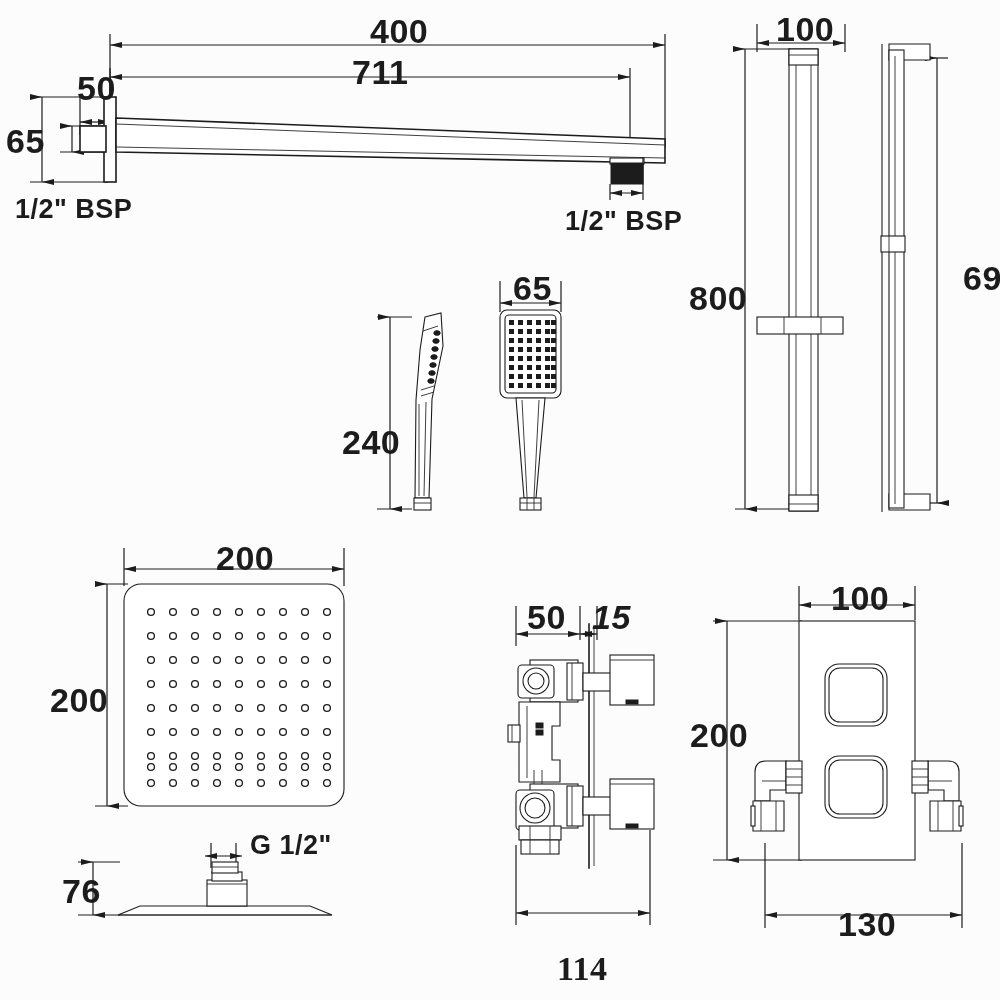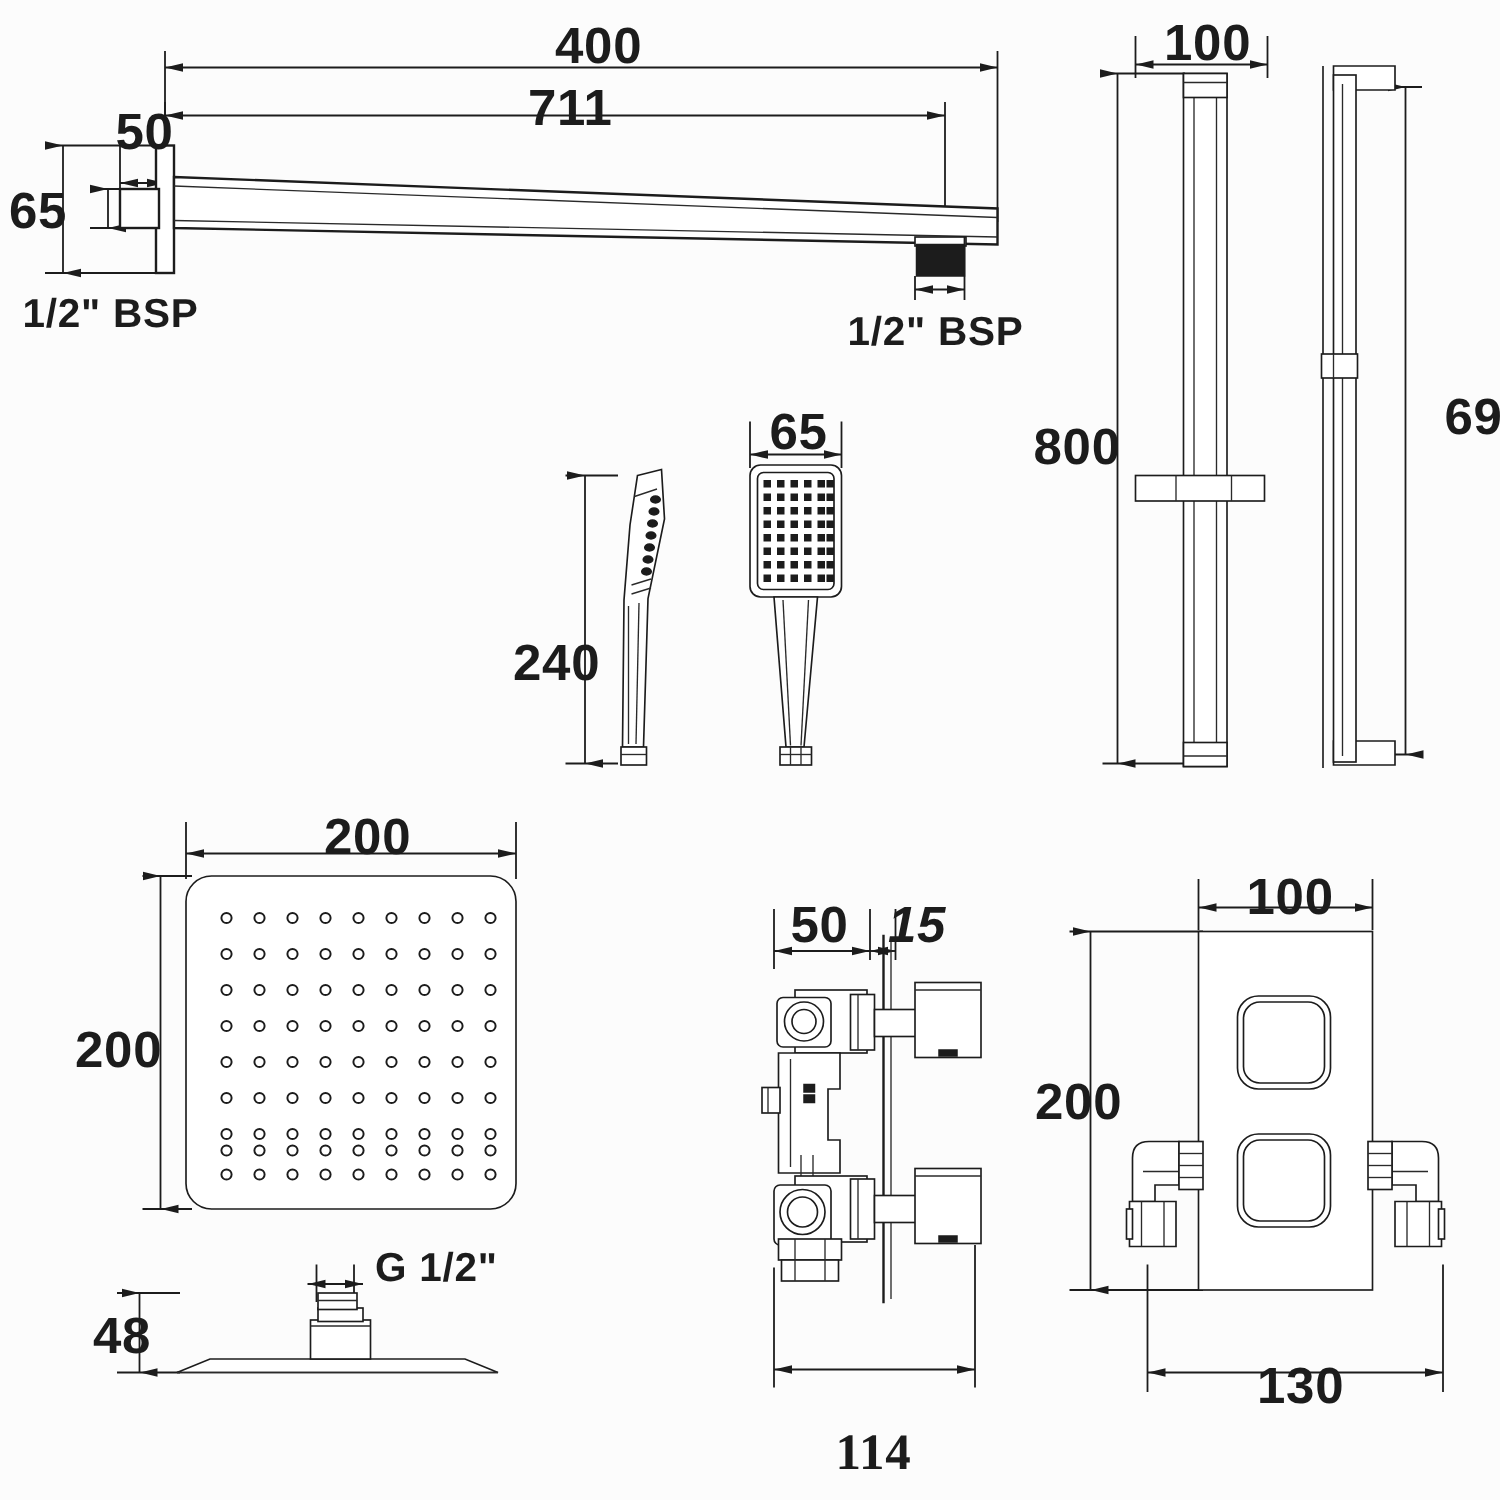--- a/index.html
+++ b/index.html
@@ -472,21 +472,21 @@
 
   <div class="dimtxt" style="left:776px; top:12px;">100</div>
   <div class="dimtxt" style="left:689px; top:281px;">800</div>
   <div class="dimtxt" style="left:963px; top:261px;">690</div>
 
   <div class="dimtxt" style="left:342px; top:396px;margin-top:29px;">240</div>
   <div class="dimtxt" style="left:513px; top:271px;">65</div>
 
   <div class="dimtxt" style="left:216px; top:541px;">200</div>
   <div class="dimtxt" style="left:50px; top:683px;">200</div>
-  <div class="dimtxt" style="left:62px; top:874px;">48</div>
+  <div class="dimtxt" style="left:62px; top:874px;">76</div>
   <div class="lbl-bsp" style="left:250px; top:832px;">G 1/2"</div>
 
   <div class="dimtxt" style="left:527px; top:600px;">50</div>
   <div class="dimtxt" style="left:592px; top:600px;font-style:italic;">15</div>
   <div class="dimtxt" style="left:557px; top:952px;font-family:Liberation Serif, serif;">114</div>
 
   <div class="dimtxt" style="left:831px; top:581px;">100</div>
   <div class="dimtxt" style="left:690px; top:718px;">200</div>
   <div class="dimtxt" style="left:838px; top:907px;">130</div>
 

